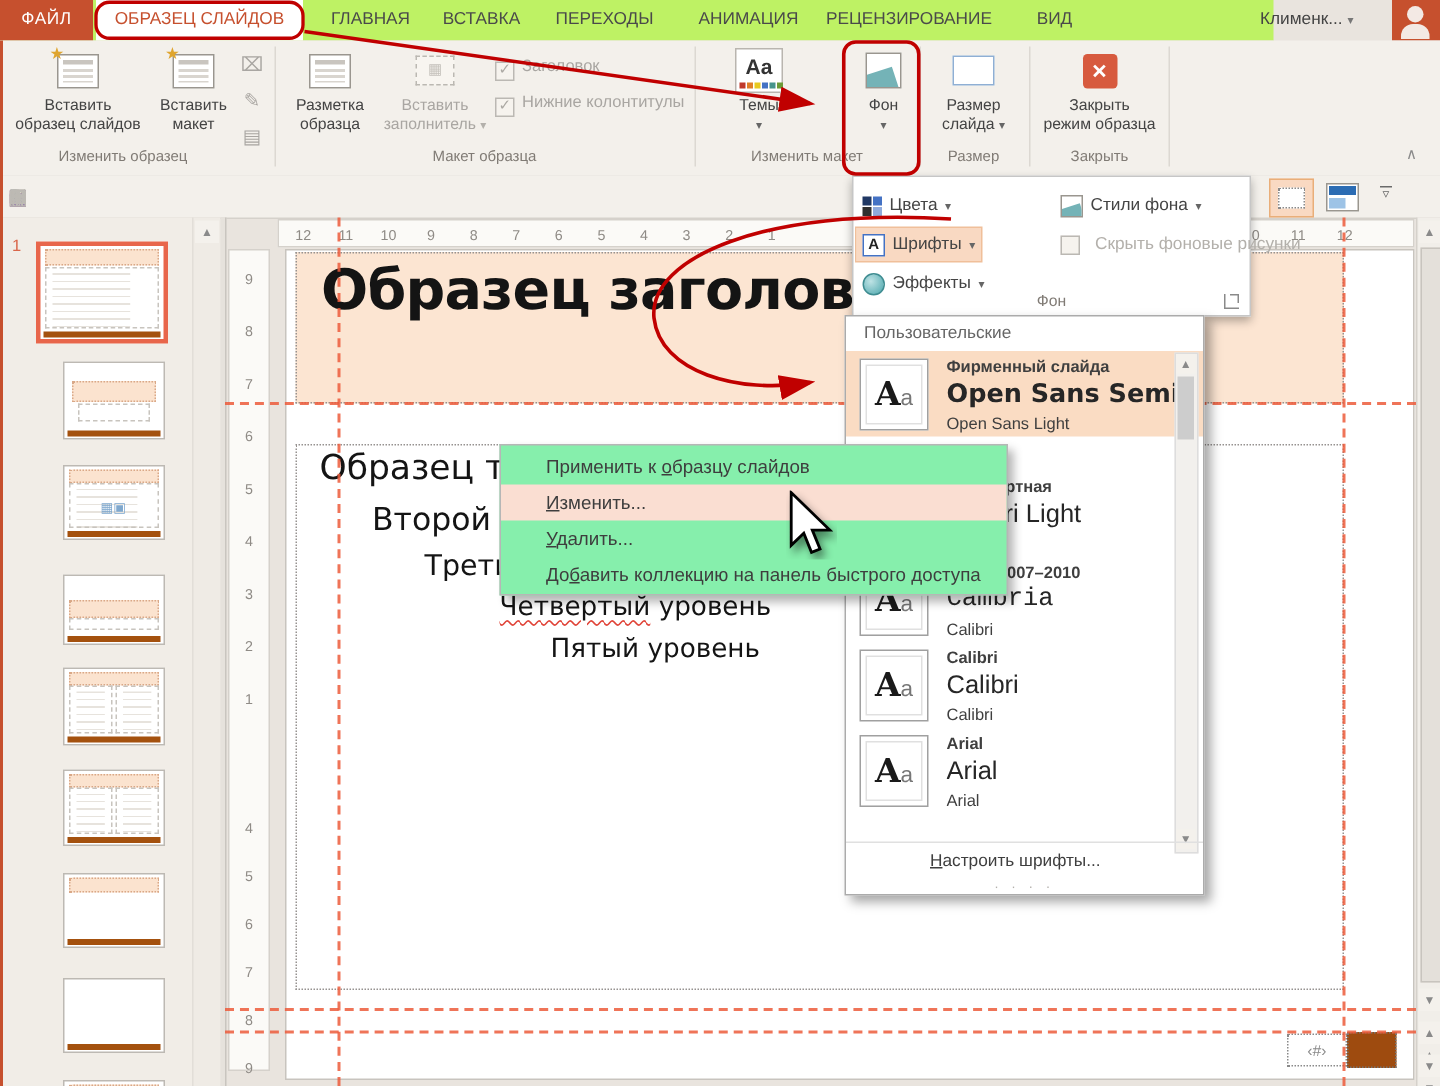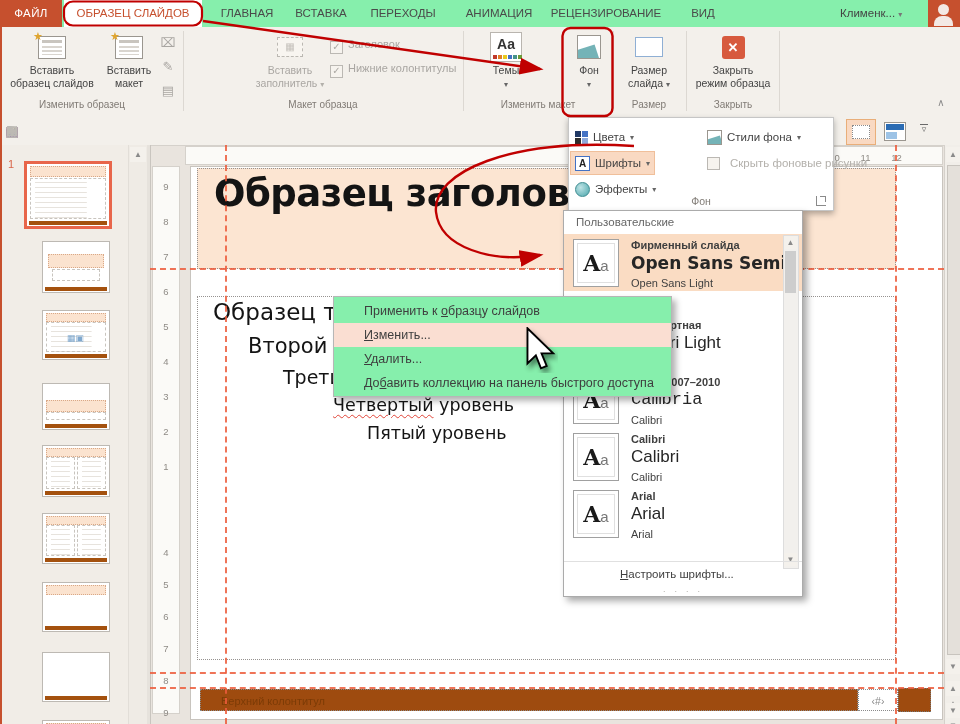--- a/index.html
+++ b/index.html
@@ -1,19 +1,19 @@
 <!DOCTYPE html>
 <html><head>
 <meta charset="utf-8">
 <style>
   html,body{margin:0;padding:0;background:#d8d4ce;}
   .stage{position:relative;width:960px;height:724px;overflow:hidden;background:#E9E4DE;
          font-family:"Liberation Sans",sans-serif;color:#444;}
   
-  .tabrow{position:absolute;left:0;top:0;width:960px;height:27px;background:#86efac;border-bottom:1px solid #E3DFD9;}
+  .tabrow{position:absolute;left:0;top:0;width:849px;height:27px;background:#bef264;border-bottom:1px solid #E3DFD9;}
   .ftab{position:absolute;left:0;top:0;width:62px;height:27px;background:#C6502E;color:#fff;
         font-size:11.5px;line-height:27px;text-align:center;letter-spacing:.4px;}
   .tab{position:absolute;top:0;height:27px;line-height:27px;font-size:11.5px;color:#4a4a4a;text-align:center;}
   .tab.active{color:#C6502E;background:#fff;}
   .acct{position:absolute;top:0;height:27px;line-height:27px;font-size:11.5px;color:#444;}
   .acct .car{font-size:8px;color:#777;}
   .avatar{position:absolute;left:928px;top:0;width:32px;height:27px;background:#C6502E;}
   .avatar i{position:absolute;left:10px;top:4px;width:11px;height:11px;border-radius:50%;background:#F3E9E4;}
   .avatar b{position:absolute;left:6px;top:16px;width:19px;height:10px;border-radius:8px 8px 0 0;background:#F3E9E4;}
   
@@ -187,20 +187,29 @@
             <i></i>
           </span>
         </div>
       <div>Вставить</div>
         <div>макет</div>
     </div>
     <span class="smico" style="left:158px;top:6px;">⌧</span>
     <span class="smico" style="left:158px;top:30px;">✎</span>
     <span class="smico" style="left:158px;top:54px;">▤</span>
     <div class="sep" style="left:183px;"></div>
+    <div class="bigbtn" style="left:188px;width:64px;">
+      <div class="bic">
+          <span class="slideico">
+            <i></i>
+          </span>
+        </div>
+      <div>Разметка</div>
+        <div>образца</div>
+    </div>
     <div class="bigbtn dis" style="left:254px;width:72px;">
       <div class="bic">
           <span class="phico">▦</span>
         </div>
       <div>Вставить</div>
         <div><span>заполнитель</span> <span class="car">▾</span></div>
     </div>
     <div class="cbrow" style="left:330px;top:10px;"><span class="cb">✓</span><span>Заголовок</span></div>
     <div class="cbrow" style="left:330px;top:34px;"><span class="cb">✓</span><span>Нижние колонтитулы</span></div>
     <div class="sep" style="left:463px;"></div>
@@ -325,20 +334,21 @@
   <div class="thumb" style="left:42px;top:720px;width:66px;height:30px;">
     <span class="tp" style="top:2px;left:3px;right:3px;height:8px;"></span>
   </div>
 
   <div class="panesb">
       <span class="sbbtn" style="top:2px;">▲</span>
     </div>
   <div class="split"></div>
 
   <div class="hruler">
+    <div style="position:absolute;left:2px;top:0;"><span class="rnum">12</span><span class="rnum">11</span><span class="rnum">10</span><span class="rnum">9</span><span class="rnum">8</span><span class="rnum">7</span><span class="rnum">6</span><span class="rnum">5</span><span class="rnum">4</span><span class="rnum">3</span><span class="rnum">2</span><span class="rnum">1</span></div>
     <div class="hrr"><span class="rnum">10</span><span class="rnum">11</span><span class="rnum">12</span></div>
   </div>
   <div class="vruler">
     <div style="position:absolute;top:2px;left:0;right:0;">
         <span class="rnum">9</span>
         <span class="rnum">8</span>
         <span class="rnum">7</span>
         <span class="rnum">6</span>
         <span class="rnum">5</span>
         <span class="rnum">4</span>
@@ -358,21 +368,20 @@
 
   <div class="slide"></div>
   <div class="titleph"></div>
   <div class="titletext">Образец заголовка</div>
   <div class="bodyph"></div>
   <div class="bline" style="left:213px;top:299px;font-size:23px;">Образец текста</div>
   <div class="bline" style="left:248px;top:334px;font-size:21px;">Второй уровень</div>
   <div class="bline" style="left:283px;top:366px;font-size:19px;">Третий уровень</div>
   <div class="bline" style="left:333px;top:395px;font-size:17.5px;"><span class="sqw">Четвертый</span><span> уровень</span></div>
   <div class="bline" style="left:367px;top:423px;font-size:17.5px;">Пятый уровень</div>
-  <div class="footerbar">Верхний колонтитул</div>
   <div class="numbox">‹#›</div>
   <div class="datebox"></div>
 
   <div class="gv" style="left:225px;"></div>
   <div class="gv" style="left:895px;"></div>
   <div class="gh" style="top:268px;"></div>
   <div class="gh" style="top:672px;"></div>
   <div class="gh" style="top:687px;"></div>
 
   <div class="msb">

